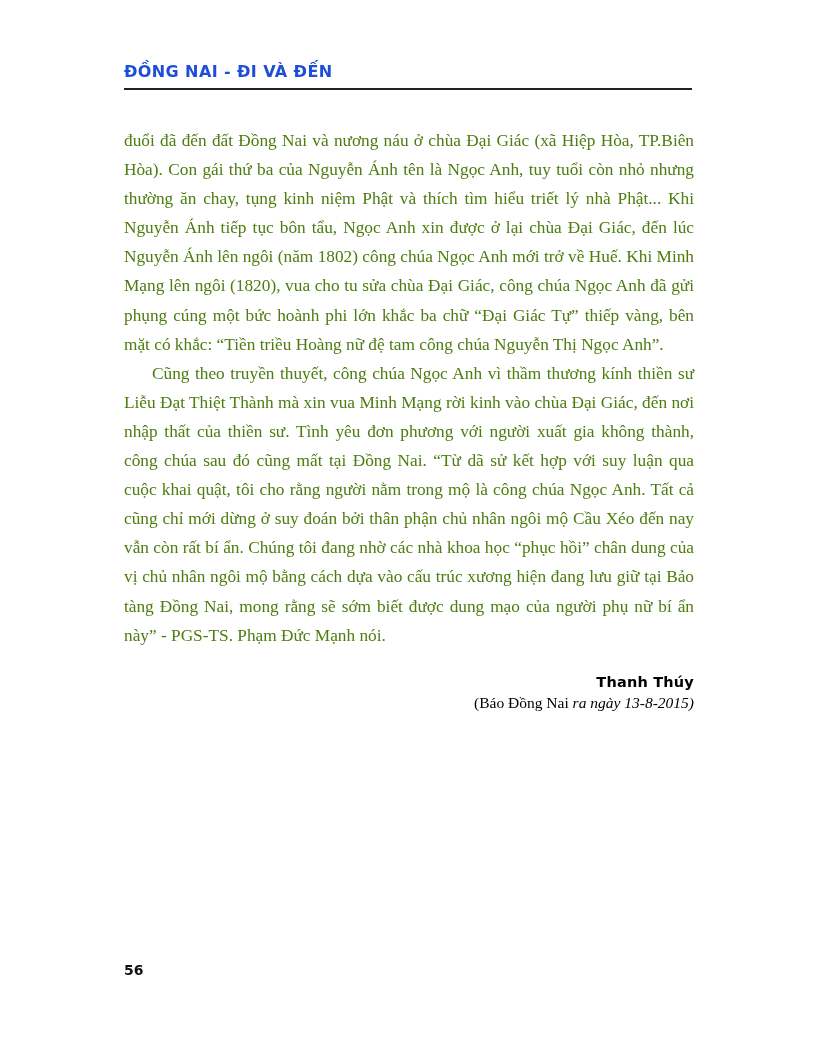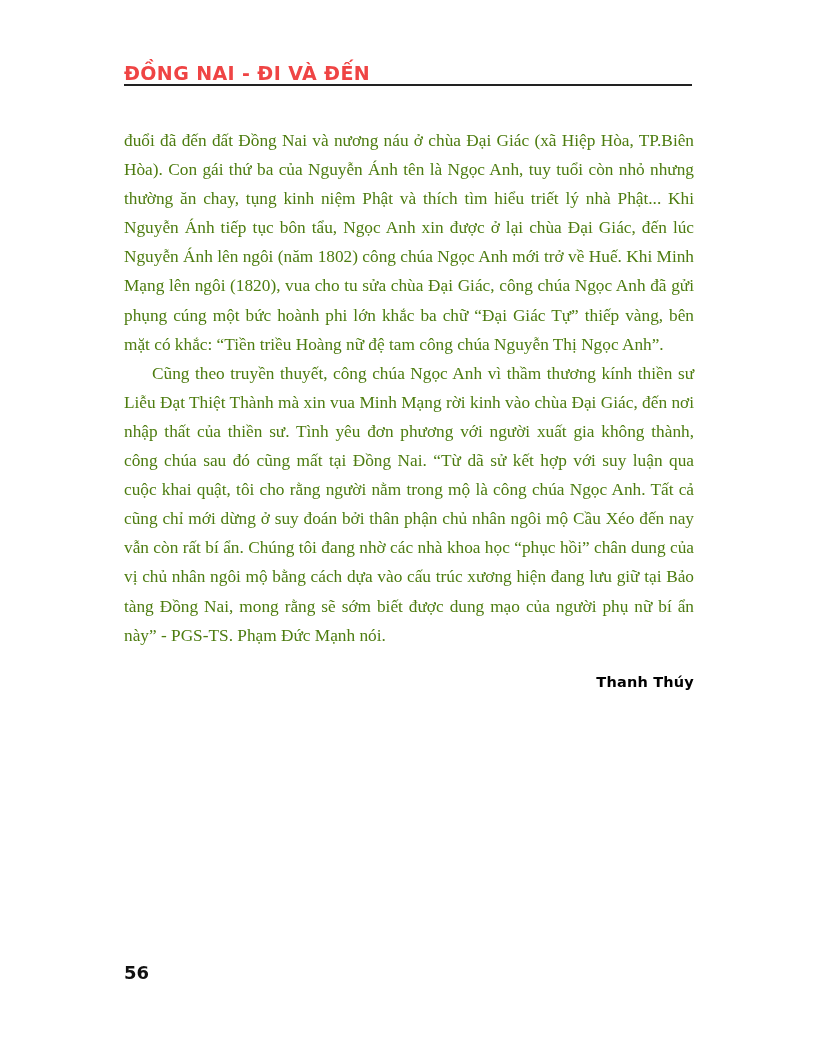--- a/index.html
+++ b/index.html
@@ -24,23 +24,24 @@
   }
   .header {
     position: absolute;
     left: 124px;
     top: 62px;
     width: 568px;
   }
   .header-title {
     font-family: "DejaVu Sans", sans-serif;
     font-weight: bold;
-    font-size: 19px;
+    font-size: 16px;
     letter-spacing: 0.4px;
-    color: #ef4444;
+    color: #1d4ed8;
+    padding-bottom: 7px;
   }
   .header-rule {
     width: 100%;
     height: 1.6px;
     background: #222222;
   }
   .content {
     position: absolute;
     left: 124px;
     top: 126px;
@@ -76,37 +77,40 @@
   }
   .source .src-normal {
     font-style: normal;
   }
   .page-number {
     position: absolute;
     left: 124px;
     top: 962px;
     font-family: "DejaVu Sans", sans-serif;
     font-weight: bold;
-    font-size: 18px;
+    font-size: 14px;
     color: #111111;
   }
 </style>
 </head>
 <body>
 
 <div class="page">
 
   <div class="header">
     <div class="header-title">ĐỒNG NAI - ĐI VÀ ĐẾN</div>
     <div class="header-rule"></div>
   </div>
 
   <div class="content">
     <p class="body-par">đuổi đã đến đất Đồng Nai và nương náu ở chùa Đại Giác (xã Hiệp Hòa, TP.Biên Hòa). Con gái thứ ba của Nguyễn Ánh tên là Ngọc Anh, tuy tuổi còn nhỏ nhưng thường ăn chay, tụng kinh niệm Phật và thích tìm hiểu triết lý nhà Phật... Khi Nguyễn Ánh tiếp tục bôn tẩu, Ngọc Anh xin được ở lại chùa Đại Giác, đến lúc Nguyễn Ánh lên ngôi (năm 1802) công chúa Ngọc Anh mới trở về Huế. Khi Minh Mạng lên ngôi (1820), vua cho tu sửa chùa Đại Giác, công chúa Ngọc Anh đã gửi phụng cúng một bức hoành phi lớn khắc ba chữ “Đại Giác Tự” thiếp vàng, bên mặt có khắc: “Tiền triều Hoàng nữ đệ tam công chúa Nguyễn Thị Ngọc Anh”.</p>
     <p class="body-par indent">Cũng theo truyền thuyết, công chúa Ngọc Anh vì thầm thương kính thiền sư Liễu Đạt Thiệt Thành mà xin vua Minh Mạng rời kinh vào chùa Đại Giác, đến nơi nhập thất của thiền sư. Tình yêu đơn phương với người xuất gia không thành, công chúa sau đó cũng mất tại Đồng Nai. “Từ dã sử kết hợp với suy luận qua cuộc khai quật, tôi cho rằng người nằm trong mộ là công chúa Ngọc Anh. Tất cả cũng chỉ mới dừng ở suy đoán bởi thân phận chủ nhân ngôi mộ Cầu Xéo đến nay vẫn còn rất bí ẩn. Chúng tôi đang nhờ các nhà khoa học “phục hồi” chân dung của vị chủ nhân ngôi mộ bằng cách dựa vào cấu trúc xương hiện đang lưu giữ tại Bảo tàng Đồng Nai, mong rằng sẽ sớm biết được dung mạo của người phụ nữ bí ẩn này” - PGS-TS. Phạm Đức Mạnh nói.</p>
 
     <div class="signature">Thanh Thúy</div>
 
+    <div class="source">
+      <span class="src-normal">(Báo</span><span class="src-normal"> Đồng Nai </span><span>ra ngày 13-8-2015)</span>
+    </div>
   </div>
 
   <div class="page-number">56</div>
 
 </div>
 
 </body></html>

